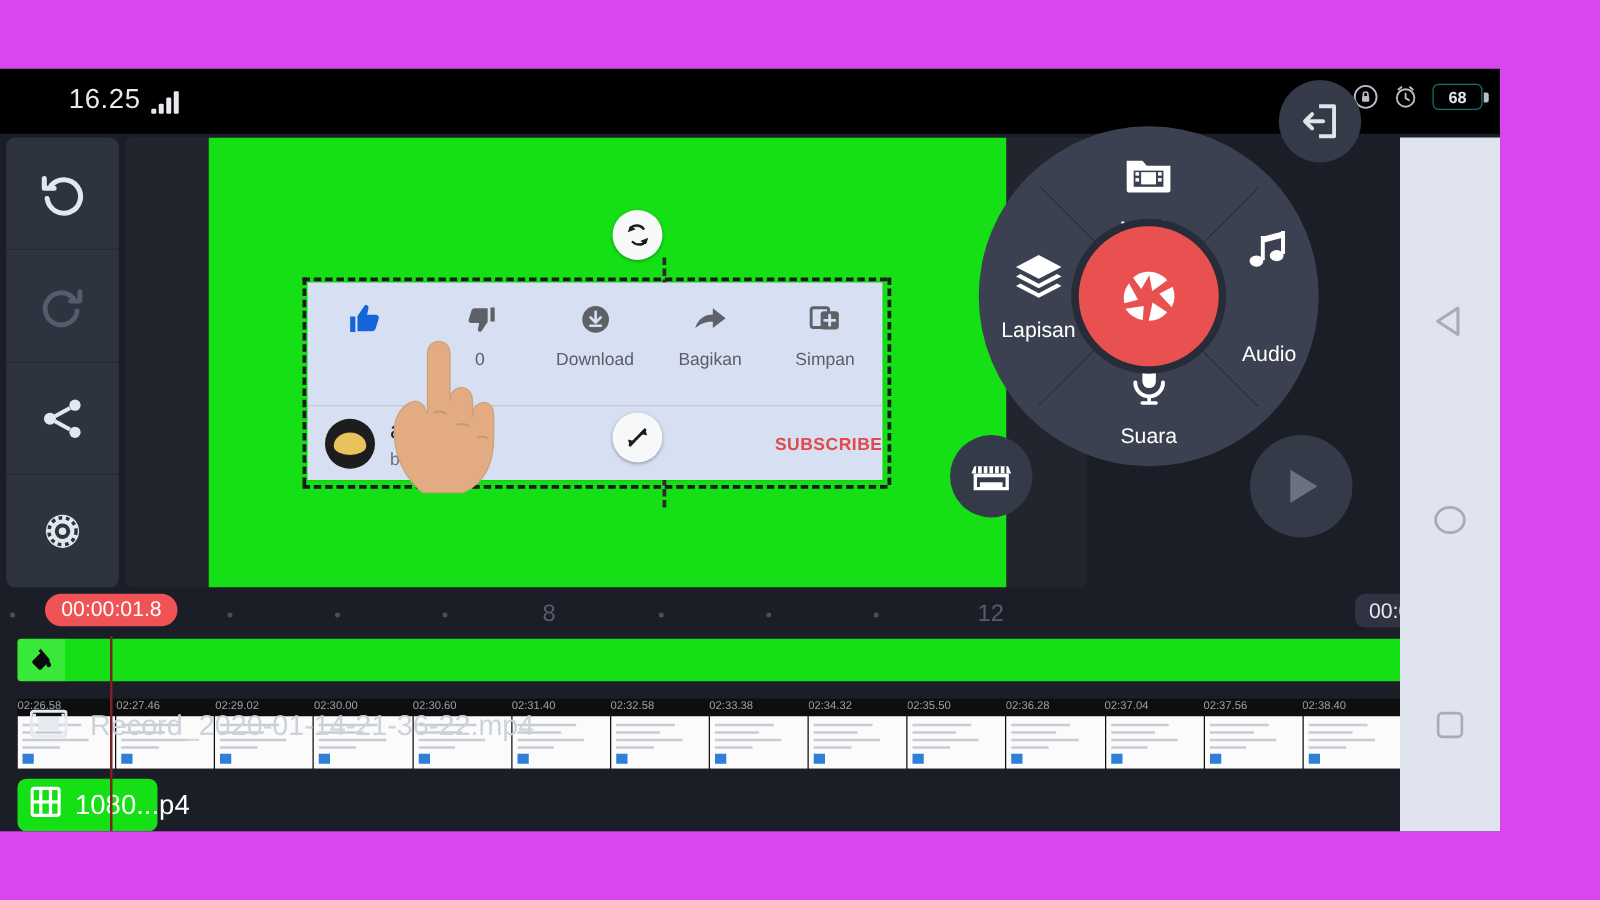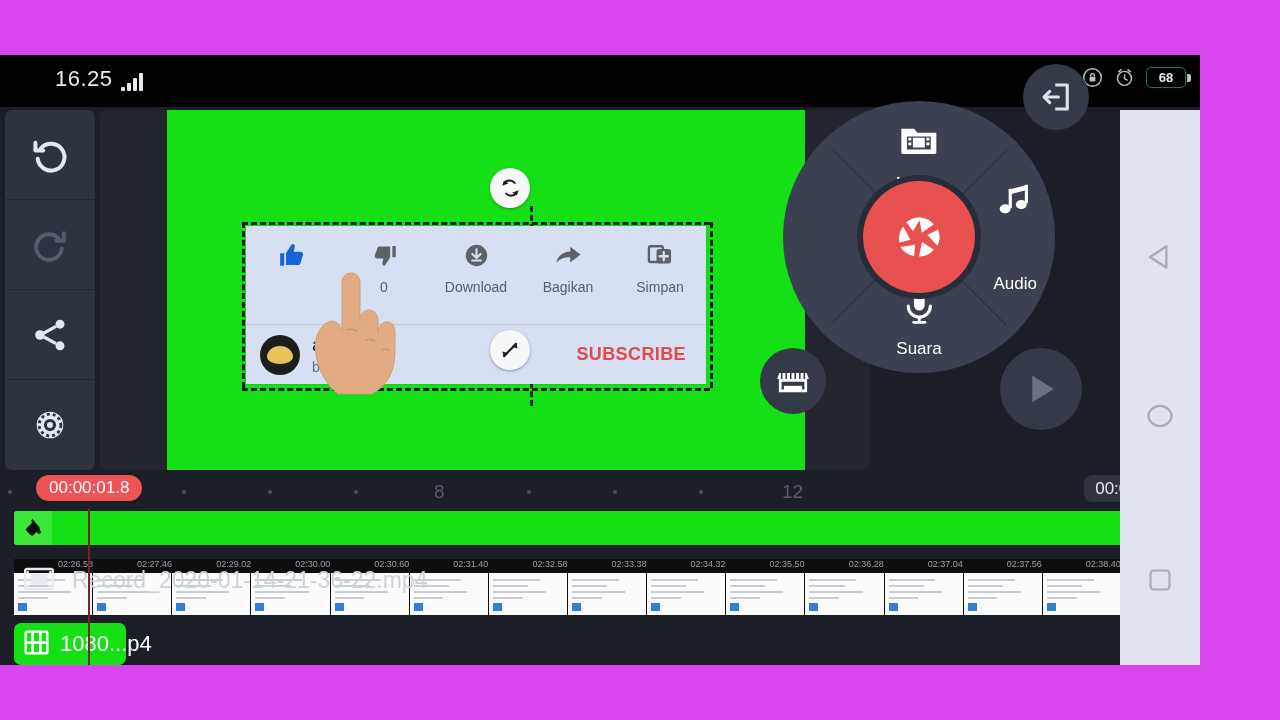--- a/index.html
+++ b/index.html
@@ -56,21 +56,21 @@
   .ovcell .lab { font-size:14px; color:#5a5d66; margin-top:7px; }
   .ovicon { height:34px; display:flex; align-items:center; justify-content:center; }
   #ovdiv { position:absolute; left:0; top:98px; width:100%; height:1px; background:rgba(0,0,0,.10); }
   #ovbot { position:absolute; left:0; top:99px; width:100%; height:59px; display:flex; align-items:center; }
   #avatar { width:40px; height:40px; border-radius:50%; background:#1d1d1d; margin-left:14px;
             position:relative; overflow:hidden; flex:none; }
   #avatar:before { content:""; position:absolute; left:7px; top:11px; width:26px; height:18px; background:#e8c25a; border-radius:50%/60% 60% 40% 40%; }
   #chan { margin-left:12px; }
   #chan .nm { font-size:19px; color:#212121; letter-spacing:.2px; }
   #chan .sb { font-size:14px; color:#6a6d75; margin-top:3px; }
-  #subs { margin-left:auto; margin-right:20px; font-size:18px; color:#e04a4a; font-weight:bold; letter-spacing:.4px;}
+  #subs { margin-left:auto; margin-right:0; font-size:14px; color:#e04a4a; font-weight:bold; letter-spacing:.4px;}
 
   
   #hand { position:absolute; left:48px; top:24px; width:135px; height:145px; pointer-events:none; }
 
   
   .handle { position:absolute; width:40px; height:40px; border-radius:50%; background:#f7f8fa;
             box-shadow:0 1px 3px rgba(0,0,0,.35); display:flex; align-items:center; justify-content:center; }
 
   
   #radial { position:absolute; left:783px; top:46px; width:272px; height:272px; border-radius:50%;
@@ -102,21 +102,21 @@
                 background:#ef5356; color:#fff; font-size:17px; display:flex; align-items:center; }
   #dur-badge { position:absolute; right:4px; top:0px; height:27px; padding:0 11px; border-radius:8px;
                background:#2f3342; color:#e7eaf0; font-size:17px; display:flex; align-items:center; }
   #playhead { position:absolute; left:88px; top:34px; width:2px; height:156px; background:#7d2222; z-index:6;}
 
   .track { position:absolute; left:14px; }
   #track-bg { top:36px; height:34px; width:1186px; background:#15e015; border-radius:3px; overflow:hidden; display:flex; align-items:center;}
   #bgchip { width:38px; height:34px; background:#3ae83a; display:flex; align-items:center; justify-content:center;}
   #track-vid { top:84px; height:56px; width:1186px; background:#0e0e0e; overflow:hidden; }
   #vid-stamps { position:absolute; left:0; top:0; width:100%; height:14px; display:flex; }
-  #vid-stamps span { flex:1; font-size:9px; color:#9aa0ad; text-align:right; white-space:nowrap; overflow:hidden;padding-left:10px;}
+  #vid-stamps span { flex:1; font-size:9px; color:#9aa0ad; text-align:left; white-space:nowrap; overflow:hidden;}
   #vid-thumbs { position:absolute; left:0; top:14px; width:100%; height:42px; display:flex; gap:1px; }
   .thumb { flex:1; background:#fbfbfb; position:relative; overflow:hidden; }
   .thumb i { position:absolute; left:4px; background:#c8ccd4; height:2px; display:block; }
   .thumb i:nth-child(1){top:6px;width:60%;} .thumb i:nth-child(2){top:12px;width:45%;}
   .thumb i:nth-child(3){top:18px;width:68%;} .thumb i:nth-child(4){top:24px;width:38%;}
   .thumb u { position:absolute; left:4px; bottom:4px; width:9px; height:8px; background:#2f7fd6; display:block;}
   #vid-label { position:absolute; left:58px; top:8px; font-size:23px; color:#cdd2da; z-index:3; white-space:nowrap;}
   #vid-icon { position:absolute; left:10px; top:8px; z-index:3;}
   #track-clip { top:148px; height:42px; width:112px; background:#15e015; border-radius:7px;
                 display:flex; align-items:center; }
@@ -336,20 +336,28 @@
             <rect x="6" y="10.7" width="1.7" height="1.6"></rect>
               <rect x="6" y="13.4" width="1.7" height="1.6"></rect>
             <rect x="16.3" y="10.7" width="1.7" height="1.6"></rect>
               <rect x="16.3" y="13.4" width="1.7" height="1.6"></rect>
             <rect x="8.6" y="10.7" width="6.8" height="5.6"></rect>
           </g>
         </svg>
         <div class="lab">Media</div>
       </div>
 
+      <div class="rsect" id="r-lapisan">
+        <svg width="42" height="42" viewBox="0 0 24 24">
+          <path d="M12 2.6L22.4 8 12 13.4 1.6 8z" fill="#fff"></path>
+          <path d="M3.6 11.3L1.6 12.4 12 17.8l10.4-5.4-2-1.1L12 15.7z" fill="#fff"></path>
+          <path d="M3.6 15.6l-2 1.1L12 22.1l10.4-5.4-2-1.1L12 20z" fill="#fff"></path>
+        </svg>
+        <div class="lab">Lapisan</div>
+      </div>
 
       <div class="rsect" id="r-audio">
         <svg width="40" height="40" viewBox="0 0 24 24">
           <path d="M9.4 5.2l10.2-2.6v3L9.4 8.2z" fill="#fff"></path>
           <rect x="8.2" y="5" width="1.9" height="11.6" fill="#fff"></rect>
           <rect x="17.9" y="2.6" width="1.9" height="11" fill="#fff"></rect>
           <ellipse cx="6.1" cy="17" rx="3.3" ry="2.7" fill="#fff"></ellipse>
           <ellipse cx="15.8" cy="14.4" rx="3.3" ry="2.7" fill="#fff"></ellipse>
         </svg>
         <div class="lab">Audio</div>

